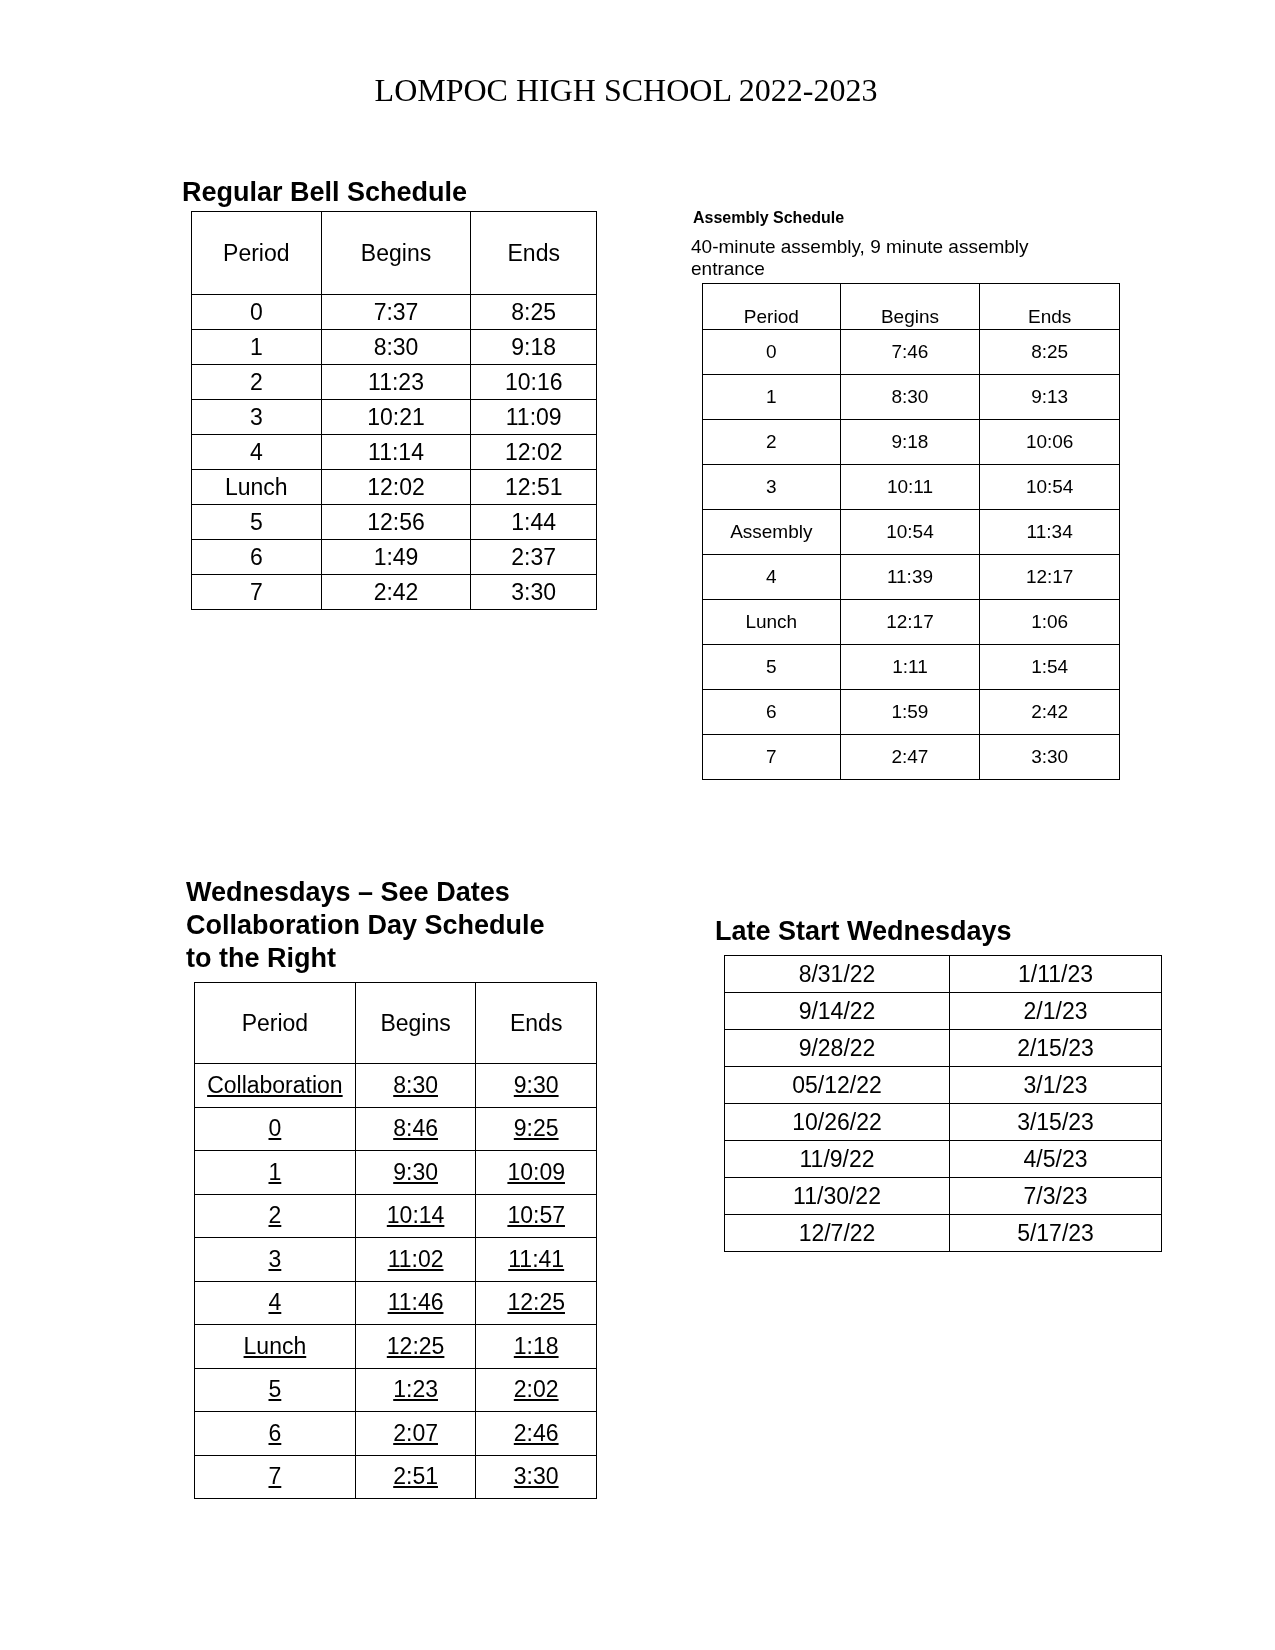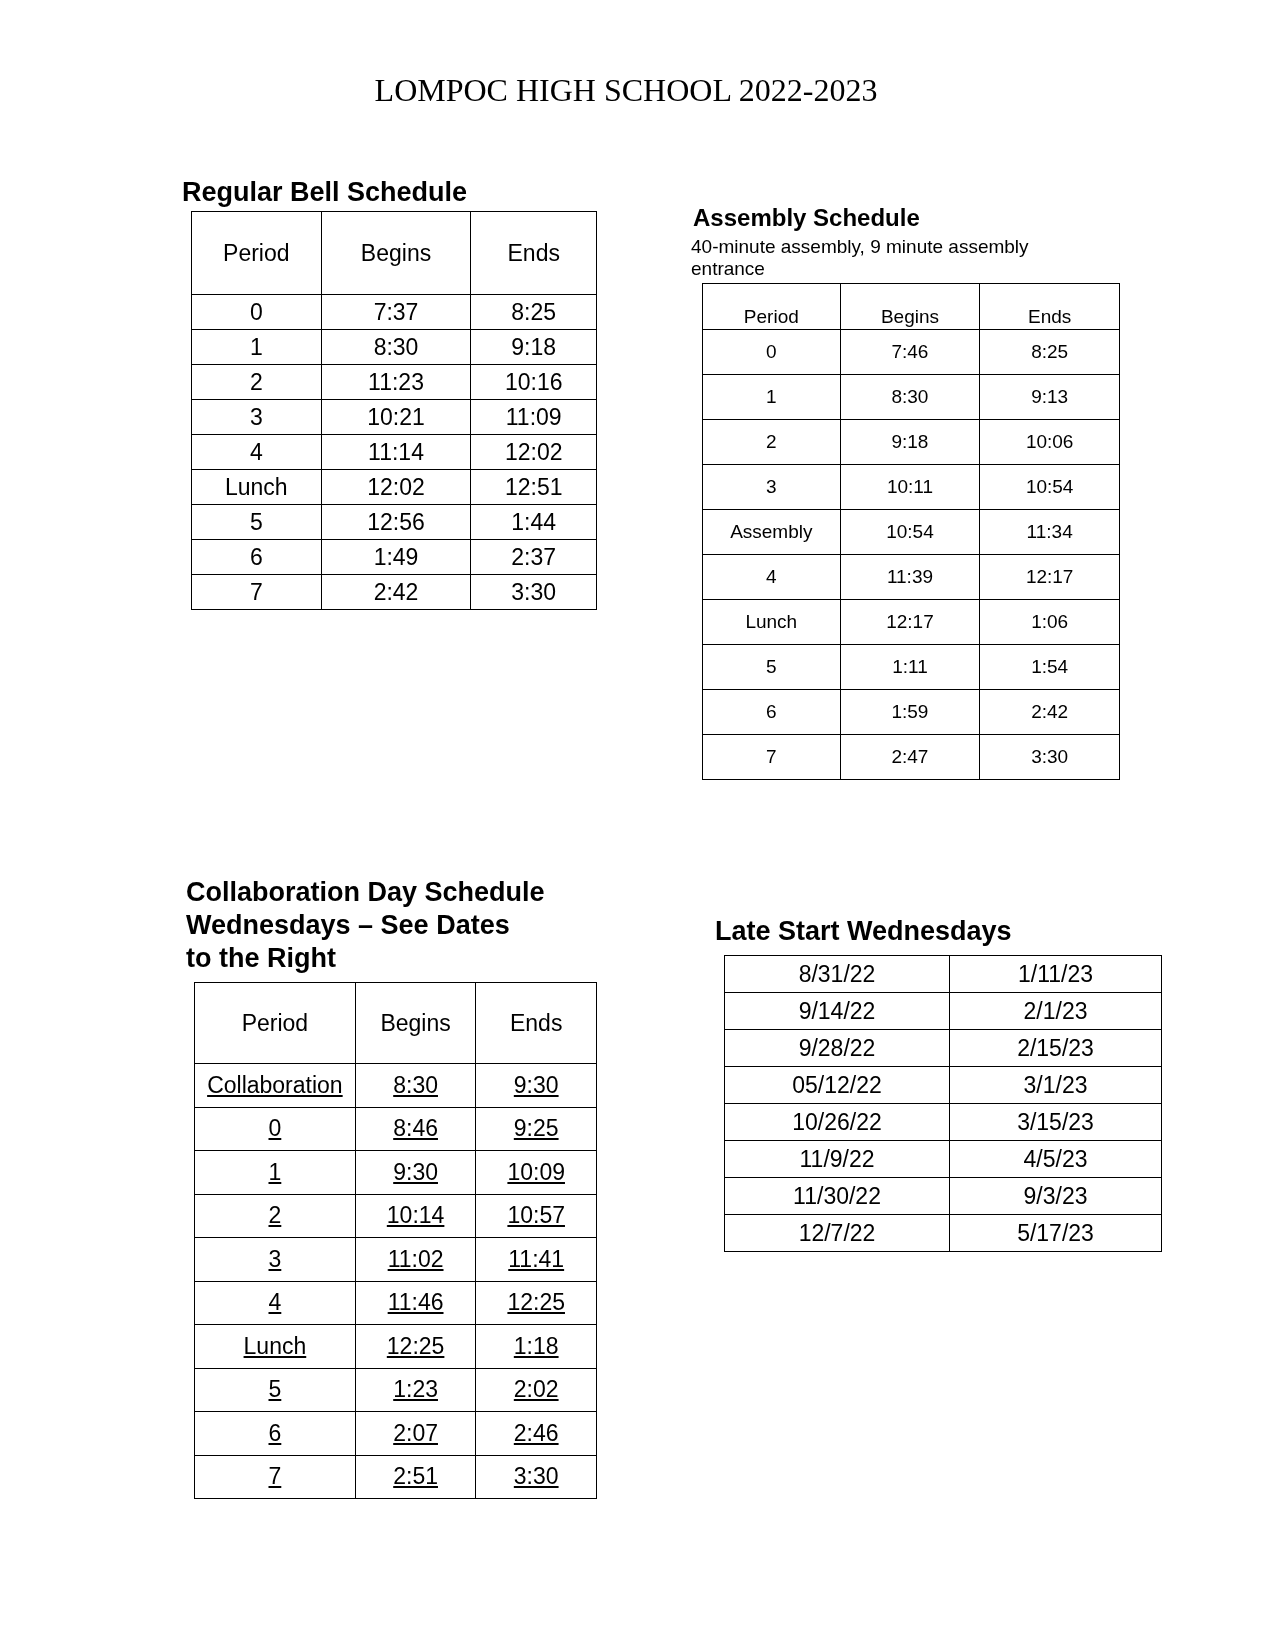--- a/index.html
+++ b/index.html
@@ -99,21 +99,21 @@
         <td>2:37</td>
       </tr>
       <tr>
         <td>7</td>
         <td>2:42</td>
         <td>3:30</td>
       </tr>
     </tbody>
 </table>
 
-<div class="heading" style="left:693px; top:204px; font-size:24px; line-height:27px;">Assembly Schedule</div>
+<div class="heading" style="left:693px; top:204px; font-size:16px; line-height:27px;">Assembly Schedule</div>
 <div class="subtext" style="left:691px; top:236px; width:400px;">40-minute assembly, 9 minute assembly entrance</div>
 <table id="t-assembly">
   <colgroup>
       <col style="width:33%">
       <col style="width:33.5%">
       <col style="width:33.5%">
     </colgroup>
   <thead>
     <tr>
       <th>Period</th>
@@ -169,22 +169,22 @@
       </tr>
       <tr>
         <td>7</td>
         <td>2:47</td>
         <td>3:30</td>
       </tr>
     </tbody>
 </table>
 
 <div class="heading" style="left:186px; top:876px;">
+  <div>Wednesdays – See Dates</div>
   <div>Collaboration Day Schedule</div>
-  <div>Wednesdays – See Dates</div>
   <div>to the Right</div>
 </div>
 <table id="t-collab">
   <colgroup>
       <col style="width:40%">
       <col style="width:30%">
       <col style="width:30%">
     </colgroup>
   <thead>
     <tr>
@@ -273,20 +273,20 @@
       <tr>
         <td>10/26/22</td>
         <td>3/15/23</td>
       </tr>
       <tr>
         <td>11/9/22</td>
         <td>4/5/23</td>
       </tr>
       <tr>
         <td>11/30/22</td>
-        <td>9/3/23</td>
+        <td>7/3/23</td>
       </tr>
       <tr>
         <td>12/7/22</td>
         <td>5/17/23</td>
       </tr>
     </tbody>
 </table>
 
 </body></html>

